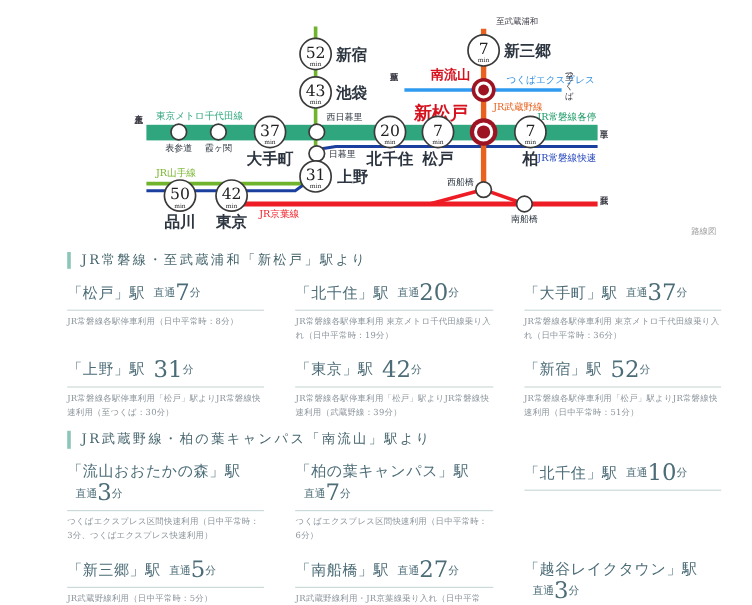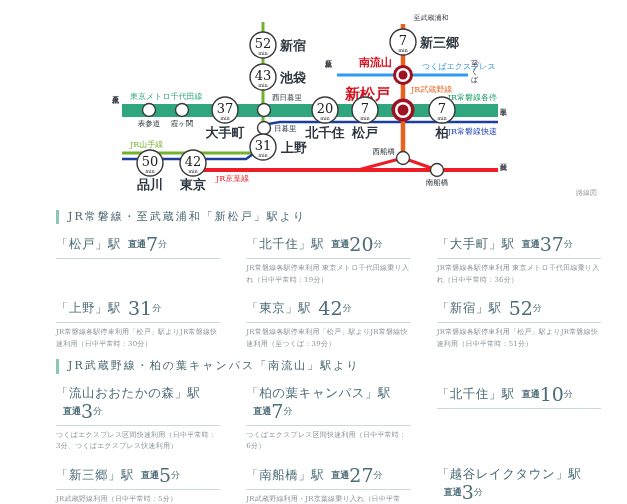--- a/index.html
+++ b/index.html
@@ -10,21 +10,21 @@
   .vt{writing-mode:vertical-rl;}
   
   .sections{padding:6px 26px 0 56px;}
   section{margin-bottom:9px;}
   .sec-head{margin:0 0 11px 0;font-size:11px;font-weight:normal;color:#46656d;
             letter-spacing:2px;border-left:3px solid #8cc6b8;padding-left:9px;line-height:1.3;}
   .grid{display:grid;grid-template-columns:1fr 1fr 1fr;column-gap:26px;row-gap:13px;}
   .item-title{display:flex;align-items:center;border-bottom:1px solid #ccd9d9;
               padding-bottom:4px;color:#4c6c77;white-space:normal;flex-wrap:wrap;}
   .st{font-size:12.5px;letter-spacing:.5px;}
-  .pre{font-size:9px;margin-left:7px;font-weight:bold;}
+  .pre{font-size:9px;margin-left:7px;}
   .num{font-size:19px;line-height:1;}
   .unit{font-size:9px;}
   .note{margin-top:4px;font-size:7px;color:#8b949b;line-height:1.65;letter-spacing:.2px;}
 </style>
 </head>
 <body>
 
 <div class="page">
 
   
@@ -162,20 +162,21 @@
     <section>
       <h2 class="sec-head">JR常磐線・至武蔵浦和「新松戸」駅より</h2>
       <div class="grid">
         <div class="item">
           <div class="item-title">
             <span class="st">「松戸」駅</span>
             <span class="pre">直通</span>
             <span class="num">7</span>
             <span class="unit">分</span>
           </div>
+          <div class="note">JR常磐線各駅停車利用（日中平常時：8分）</div>
         </div>
         <div class="item">
           <div class="item-title">
             <span class="st">「北千住」駅</span>
             <span class="pre">直通</span>
             <span class="num">20</span>
             <span class="unit">分</span>
           </div>
           <div class="note">JR常磐線各駅停車利用 東京メトロ千代田線乗り入れ（日中平常時：19分）</div>
         </div>
@@ -188,30 +189,30 @@
           </div>
           <div class="note">JR常磐線各駅停車利用 東京メトロ千代田線乗り入れ（日中平常時：36分）</div>
         </div>
         <div class="item">
           <div class="item-title">
             <span class="st">「上野」駅</span>
             <span class="pre"></span>
             <span class="num">31</span>
             <span class="unit">分</span>
           </div>
-          <div class="note">JR常磐線各駅停車利用「松戸」駅よりJR常磐線快速利用（日中平常時：30分）</div>
+          <div class="note">JR常磐線各駅停車利用「松戸」駅よりJR常磐線快速利用（至つくば：30分）</div>
         </div>
         <div class="item">
           <div class="item-title">
             <span class="st">「東京」駅</span>
             <span class="pre"></span>
             <span class="num">42</span>
             <span class="unit">分</span>
           </div>
-          <div class="note">JR常磐線各駅停車利用「松戸」駅よりJR常磐線快速利用（至つくば：39分）</div>
+          <div class="note">JR常磐線各駅停車利用「松戸」駅よりJR常磐線快速利用（武蔵野線：39分）</div>
         </div>
         <div class="item">
           <div class="item-title">
             <span class="st">「新宿」駅</span>
             <span class="pre"></span>
             <span class="num">52</span>
             <span class="unit">分</span>
           </div>
           <div class="note">JR常磐線各駅停車利用「松戸」駅よりJR常磐線快速利用（日中平常時：51分）</div>
         </div>

